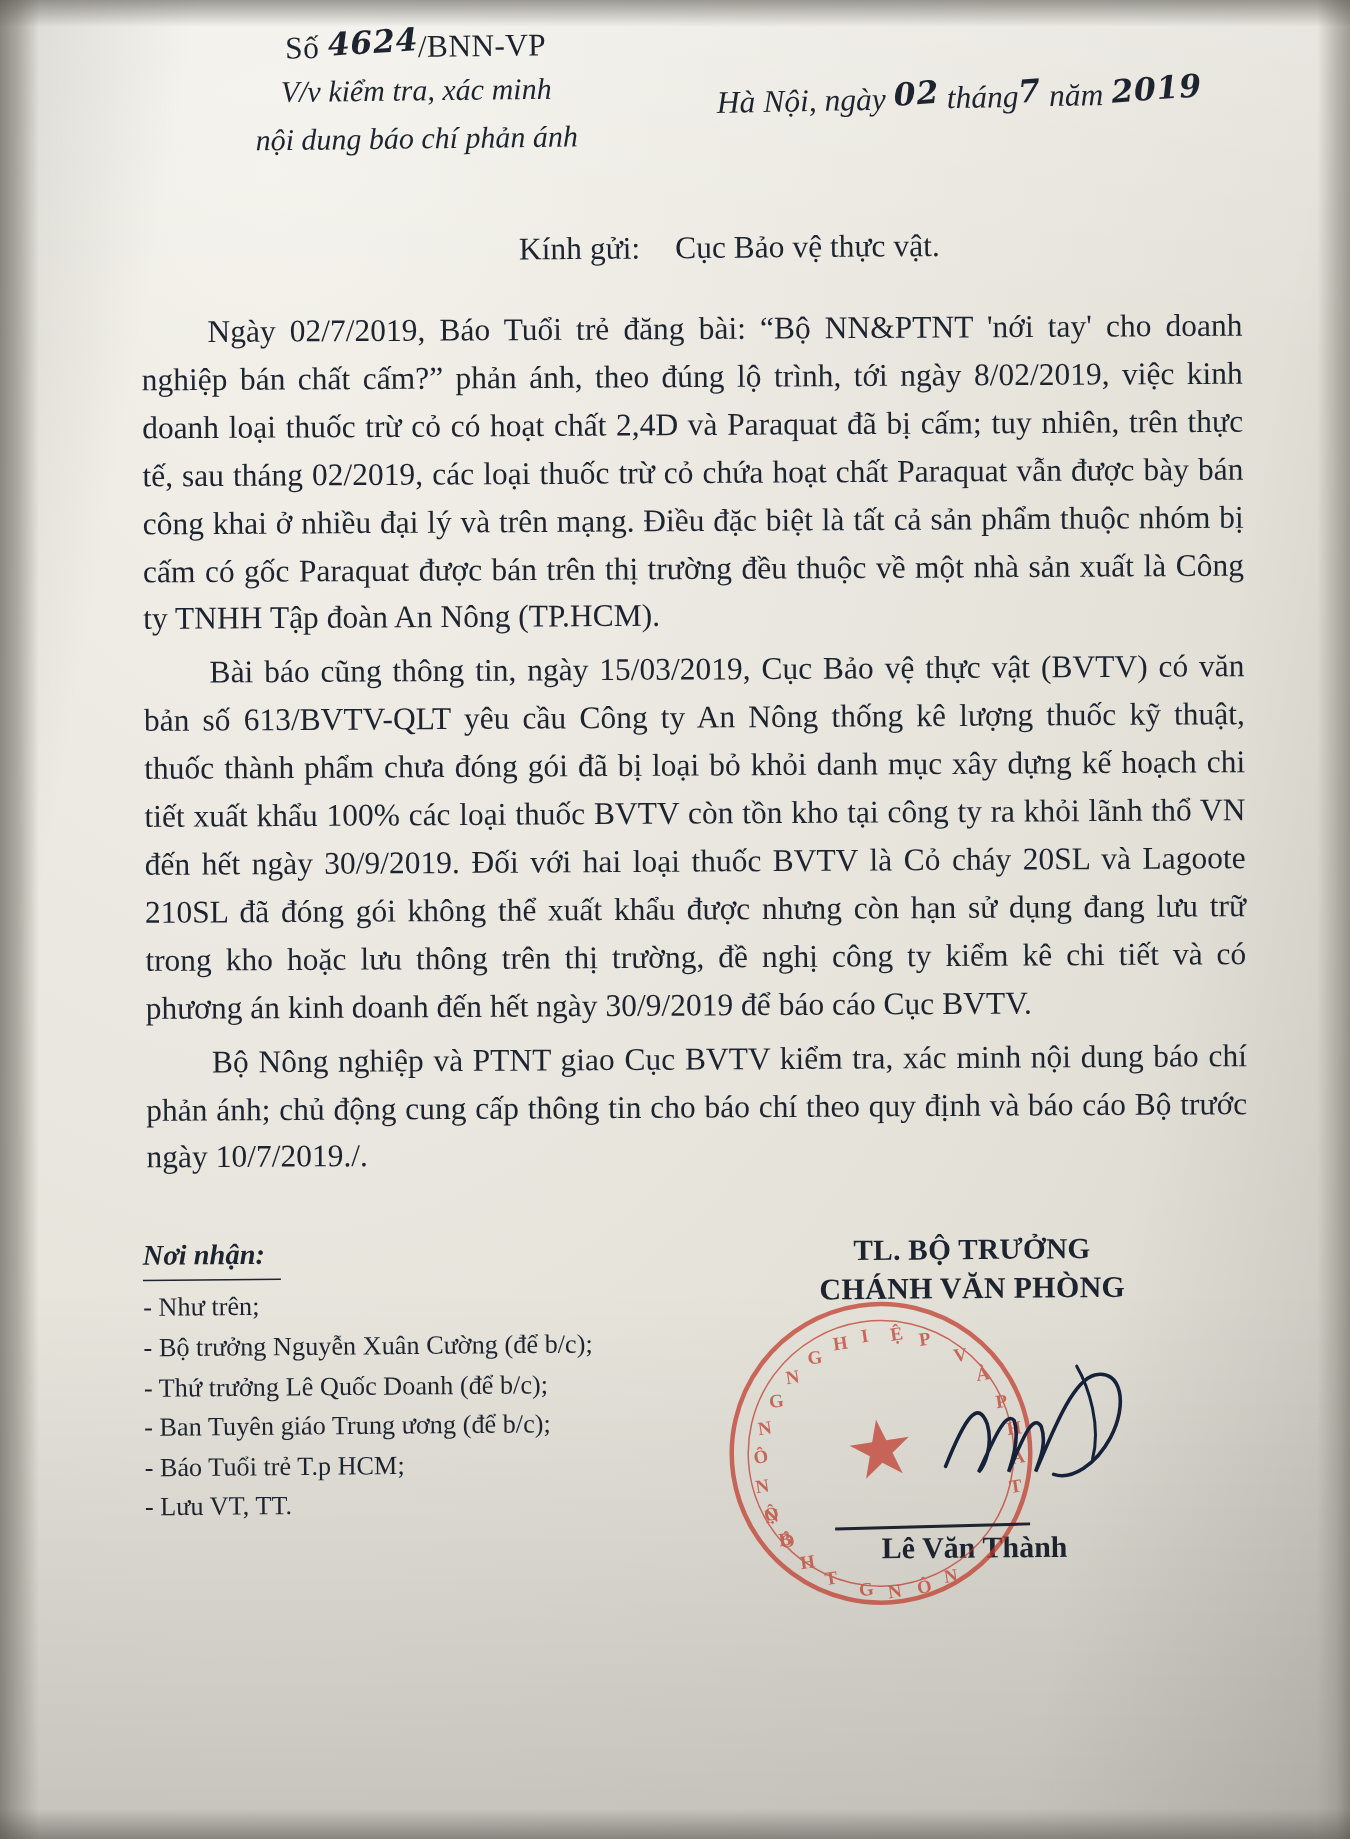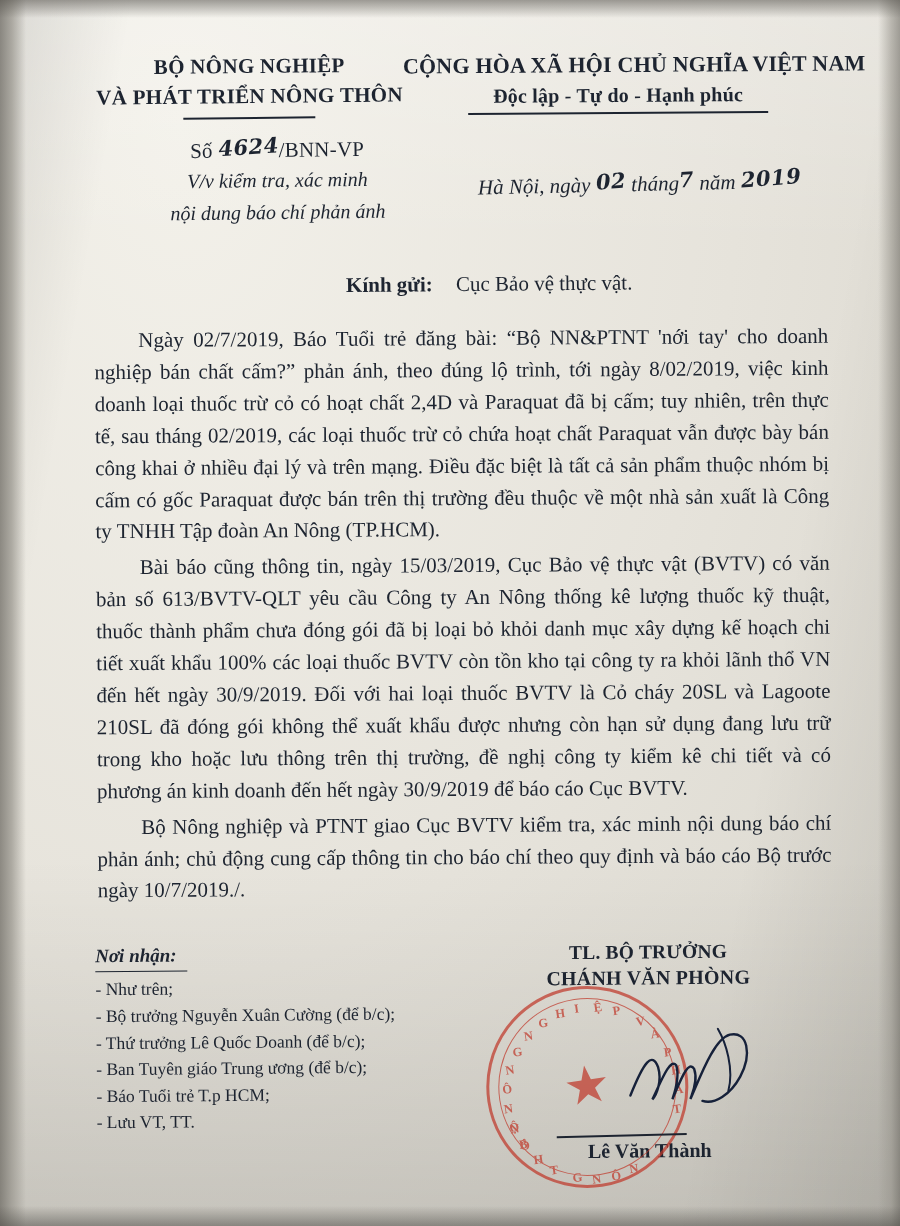--- a/index.html
+++ b/index.html
@@ -146,21 +146,21 @@
     transform: rotate(-1.2deg);
   }
 
   
   .recipient {
     margin-top: 46px;
     padding-left: 250px;
     font-size: 21px;
     transform: rotate(-0.5deg);
   }
-  .recipient .kg { margin-right: 18px; font-weight: bold; }
+  .recipient .kg { margin-right: 18px; }
 
   
   .body {
     margin-top: 26px;
     font-size: 21px;
     line-height: 1.52;
     text-align: justify;
     transform: rotate(-0.35deg);
   }
   .body p {
@@ -282,32 +282,20 @@
 
 <div class="page">
   <div class="paper-shade"></div>
   <div class="edge-left"></div>
   <div class="edge-right"></div>
   <div class="edge-top"></div>
   <div class="edge-bottom"></div>
 
   <div class="content">
 
-    <div class="header">
-      <div class="hdr-left">
-        <div class="org-line">BỘ NÔNG NGHIỆP</div>
-        <div class="org-line">VÀ PHÁT TRIỂN NÔNG THÔN</div>
-        <div class="rule rule-left"></div>
-      </div>
-      <div class="hdr-right">
-        <div class="nation-line">CỘNG HÒA XÃ HỘI CHỦ NGHĨA VIỆT NAM</div>
-        <div class="motto">Độc lập - Tự do - Hạnh phúc</div>
-        <div class="rule rule-right"></div>
-      </div>
-    </div>
 
     <div class="subhdr">
       <div class="subhdr-left">
         <div class="docnum">
           <span>Số</span>
           <span class="hand">4624</span><span>/BNN-VP</span>
         </div>
         <div class="subject">V/v kiểm tra, xác minh</div>
         <div class="subject">nội dung báo chí phản ánh</div>
       </div>

